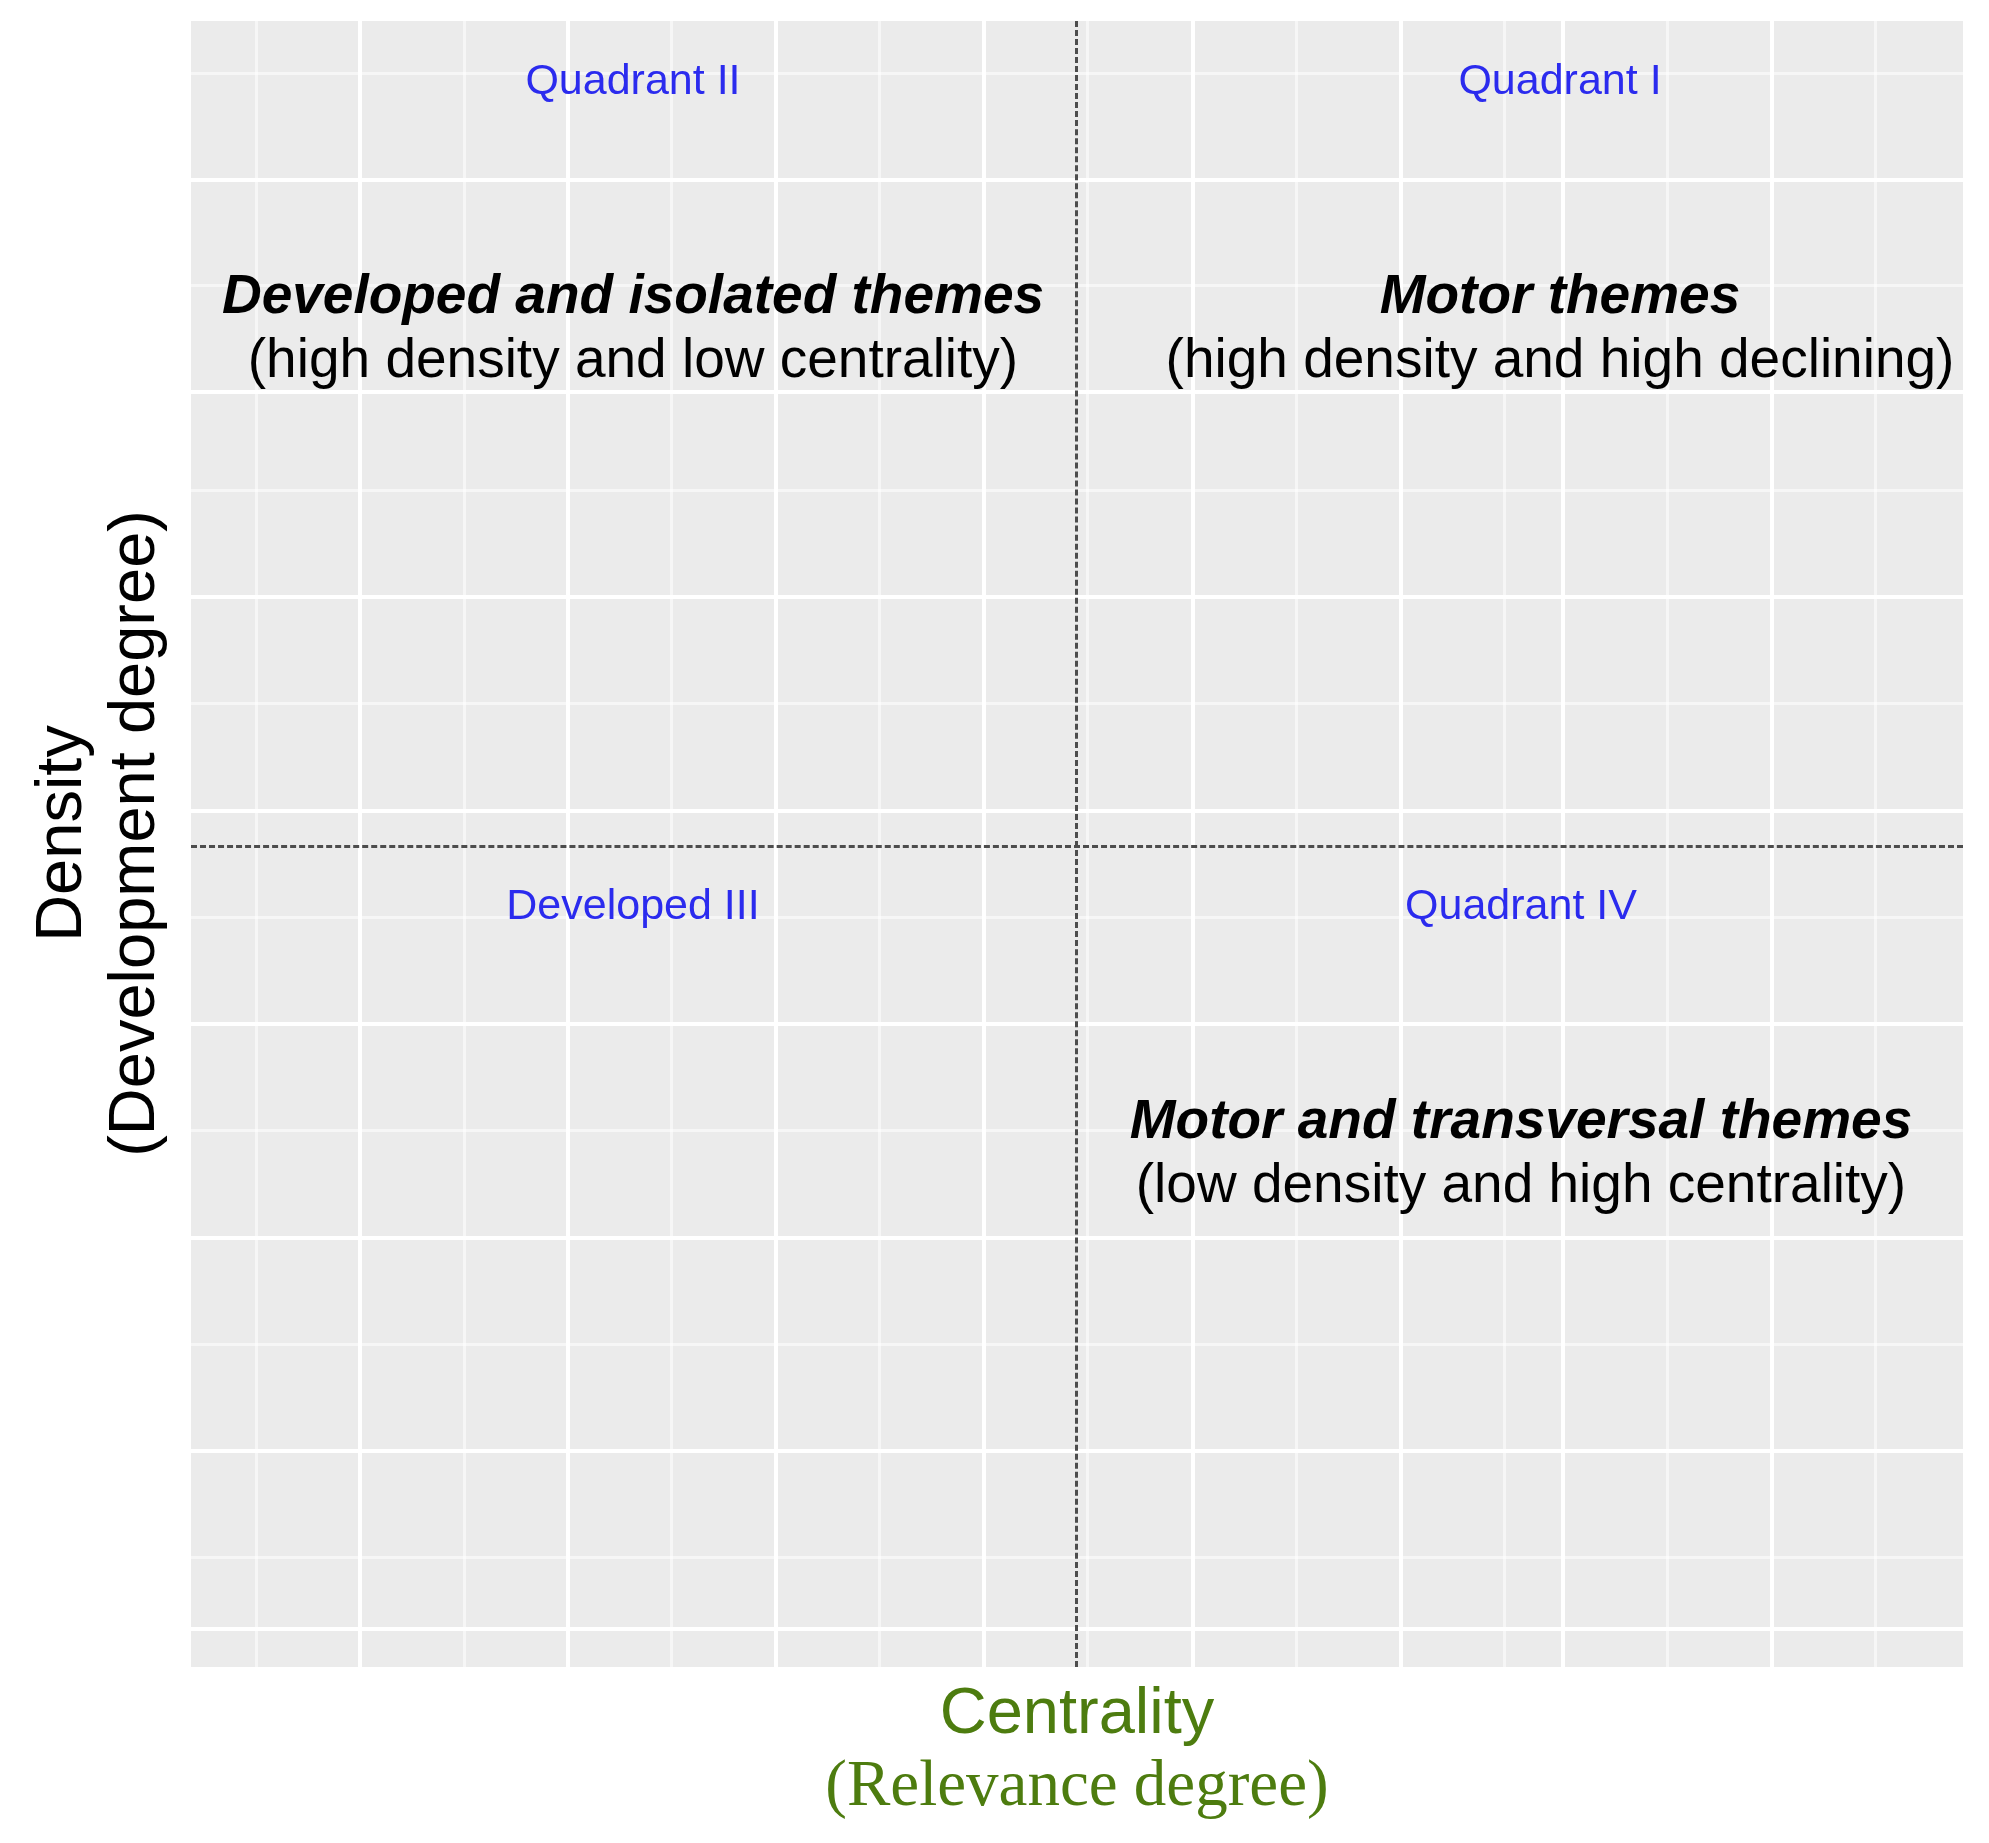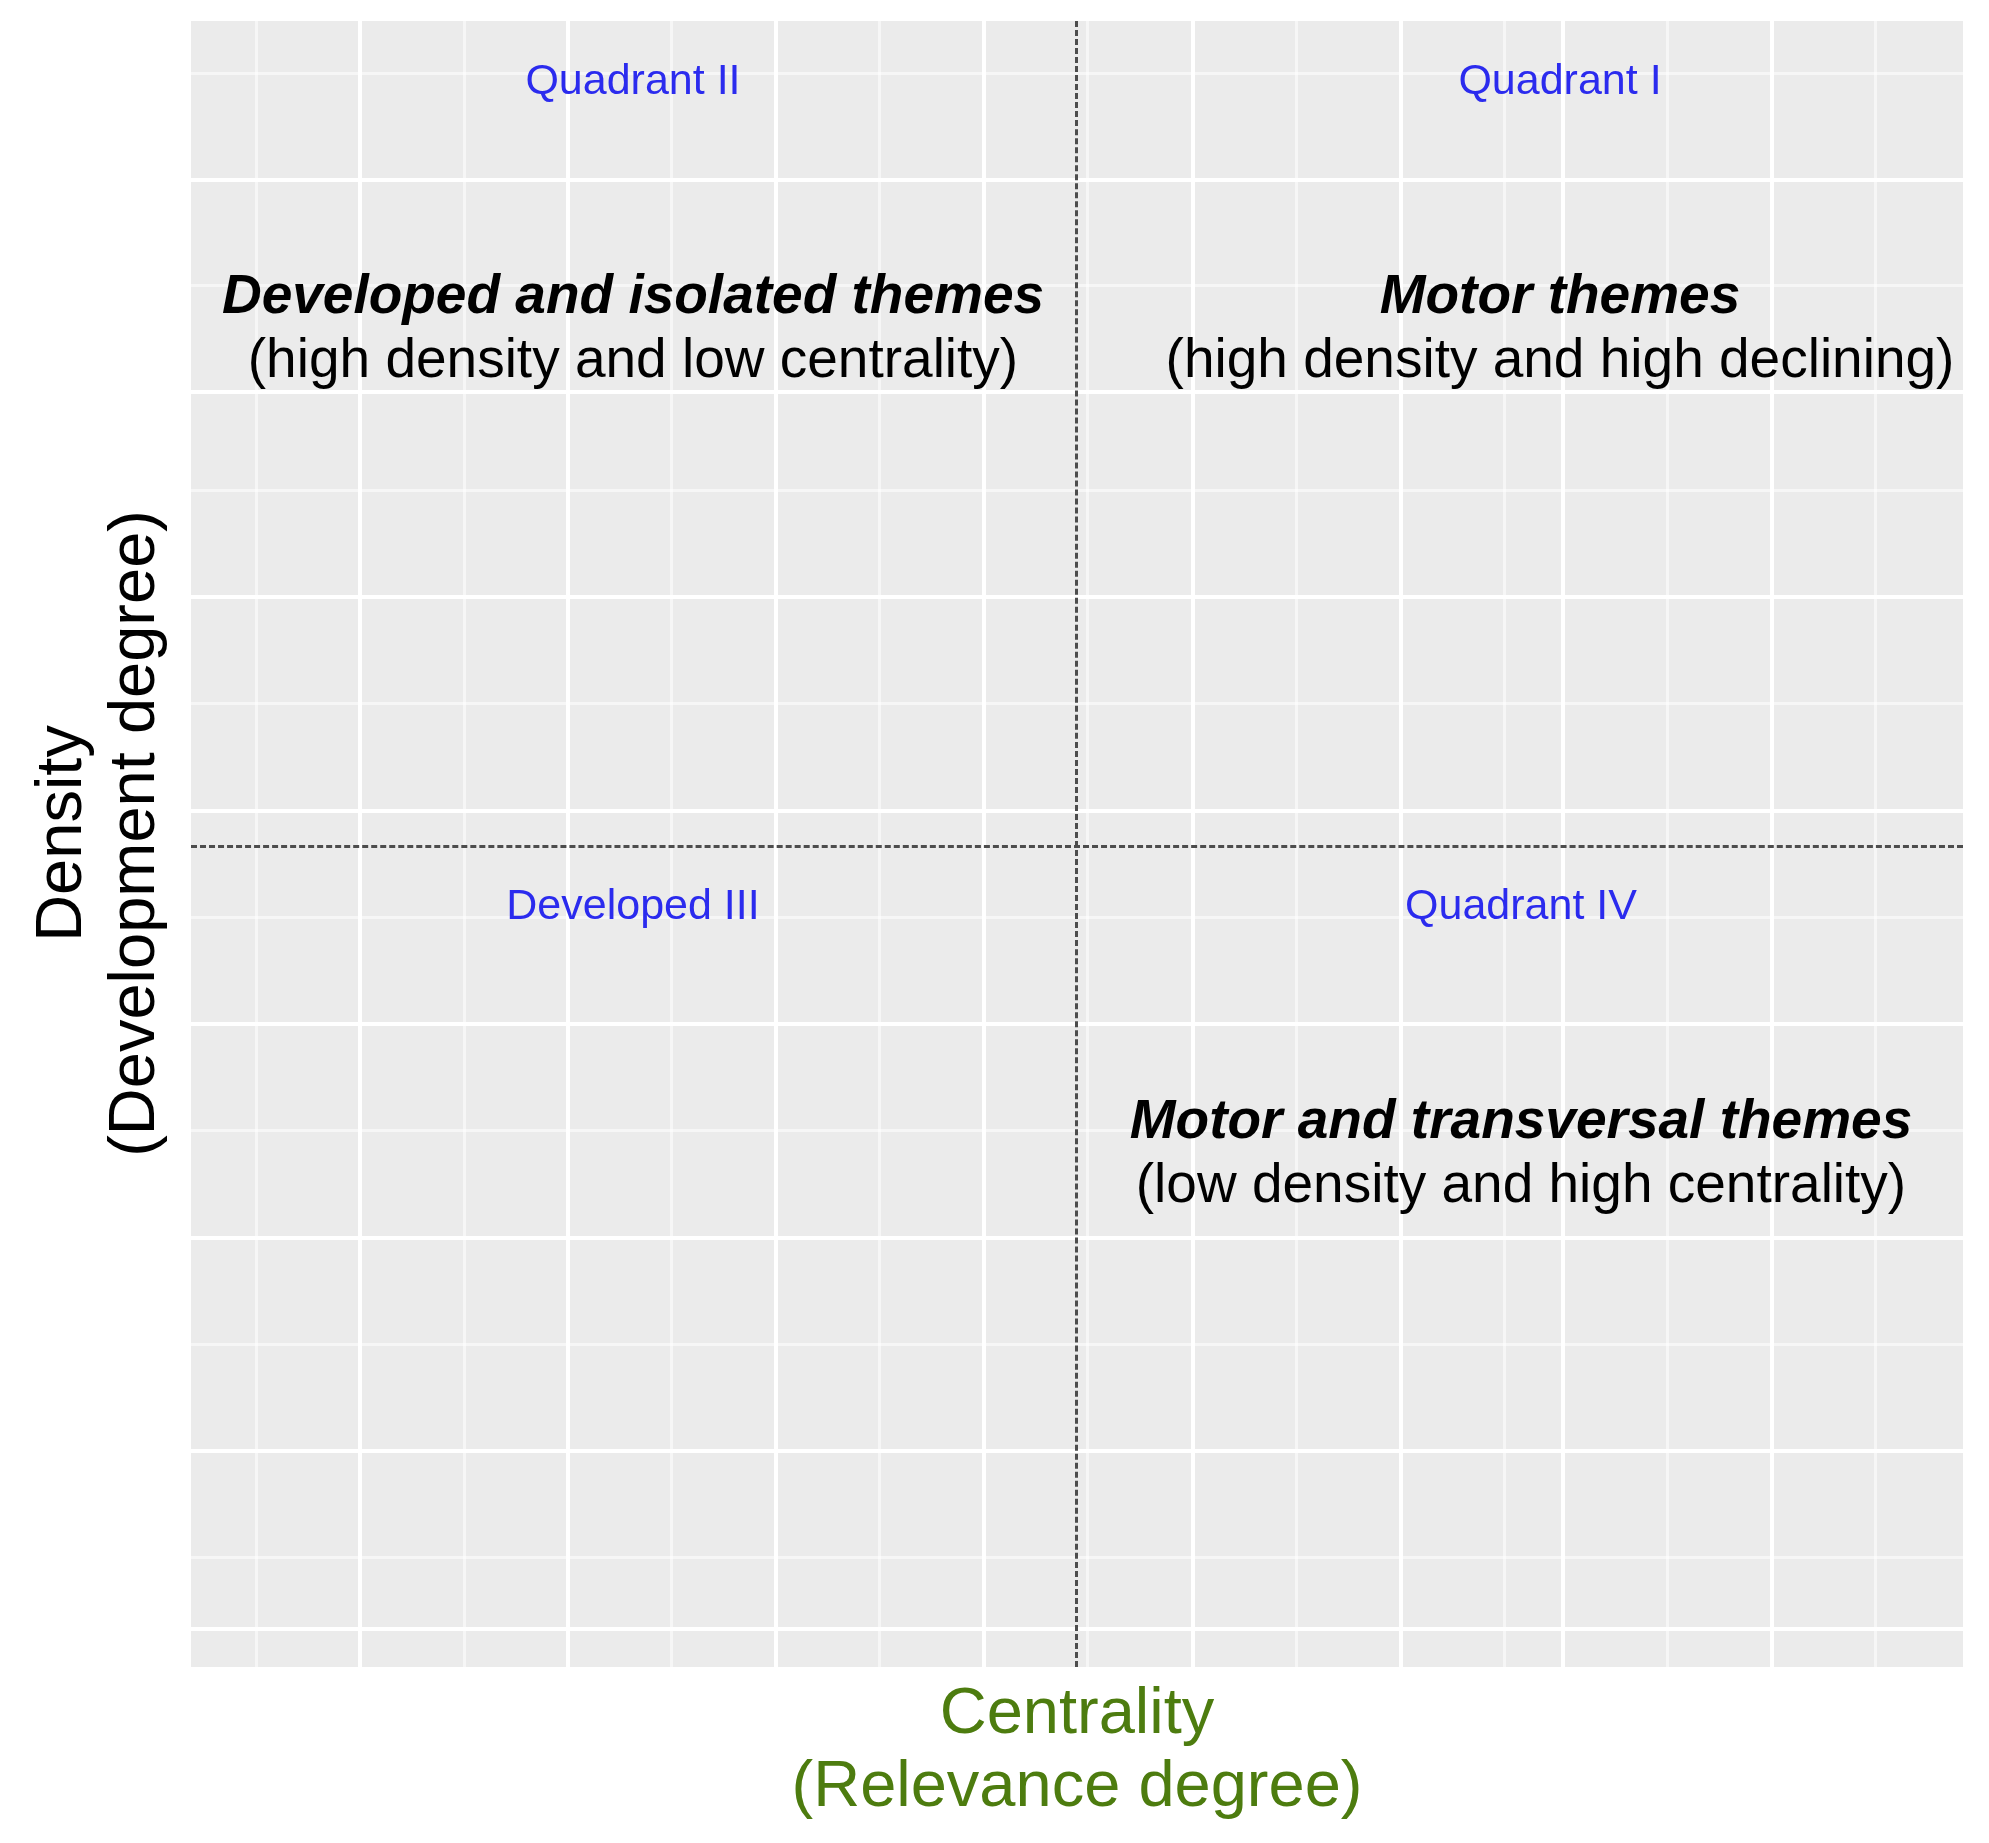--- a/index.html
+++ b/index.html
@@ -48,21 +48,21 @@
   #x-axis-title {
     position: absolute;
     left: 191px;
     top: 1674px;
     width: 1772px;
     text-align: center;
     color: #4d7c0f;
     font-size: 65px;
     line-height: 1.13;
   }
-  #x-axis-title .ln2 { display: block; }
+  #x-axis-title .ln2 { display: block; font-family: Liberation Serif, serif; }
 
   
   #panel {
     position: absolute;
     left: 191px;
     top: 21px;
     width: 1772px;
     height: 1646px;
     background: #ebebeb;
     overflow: hidden;

